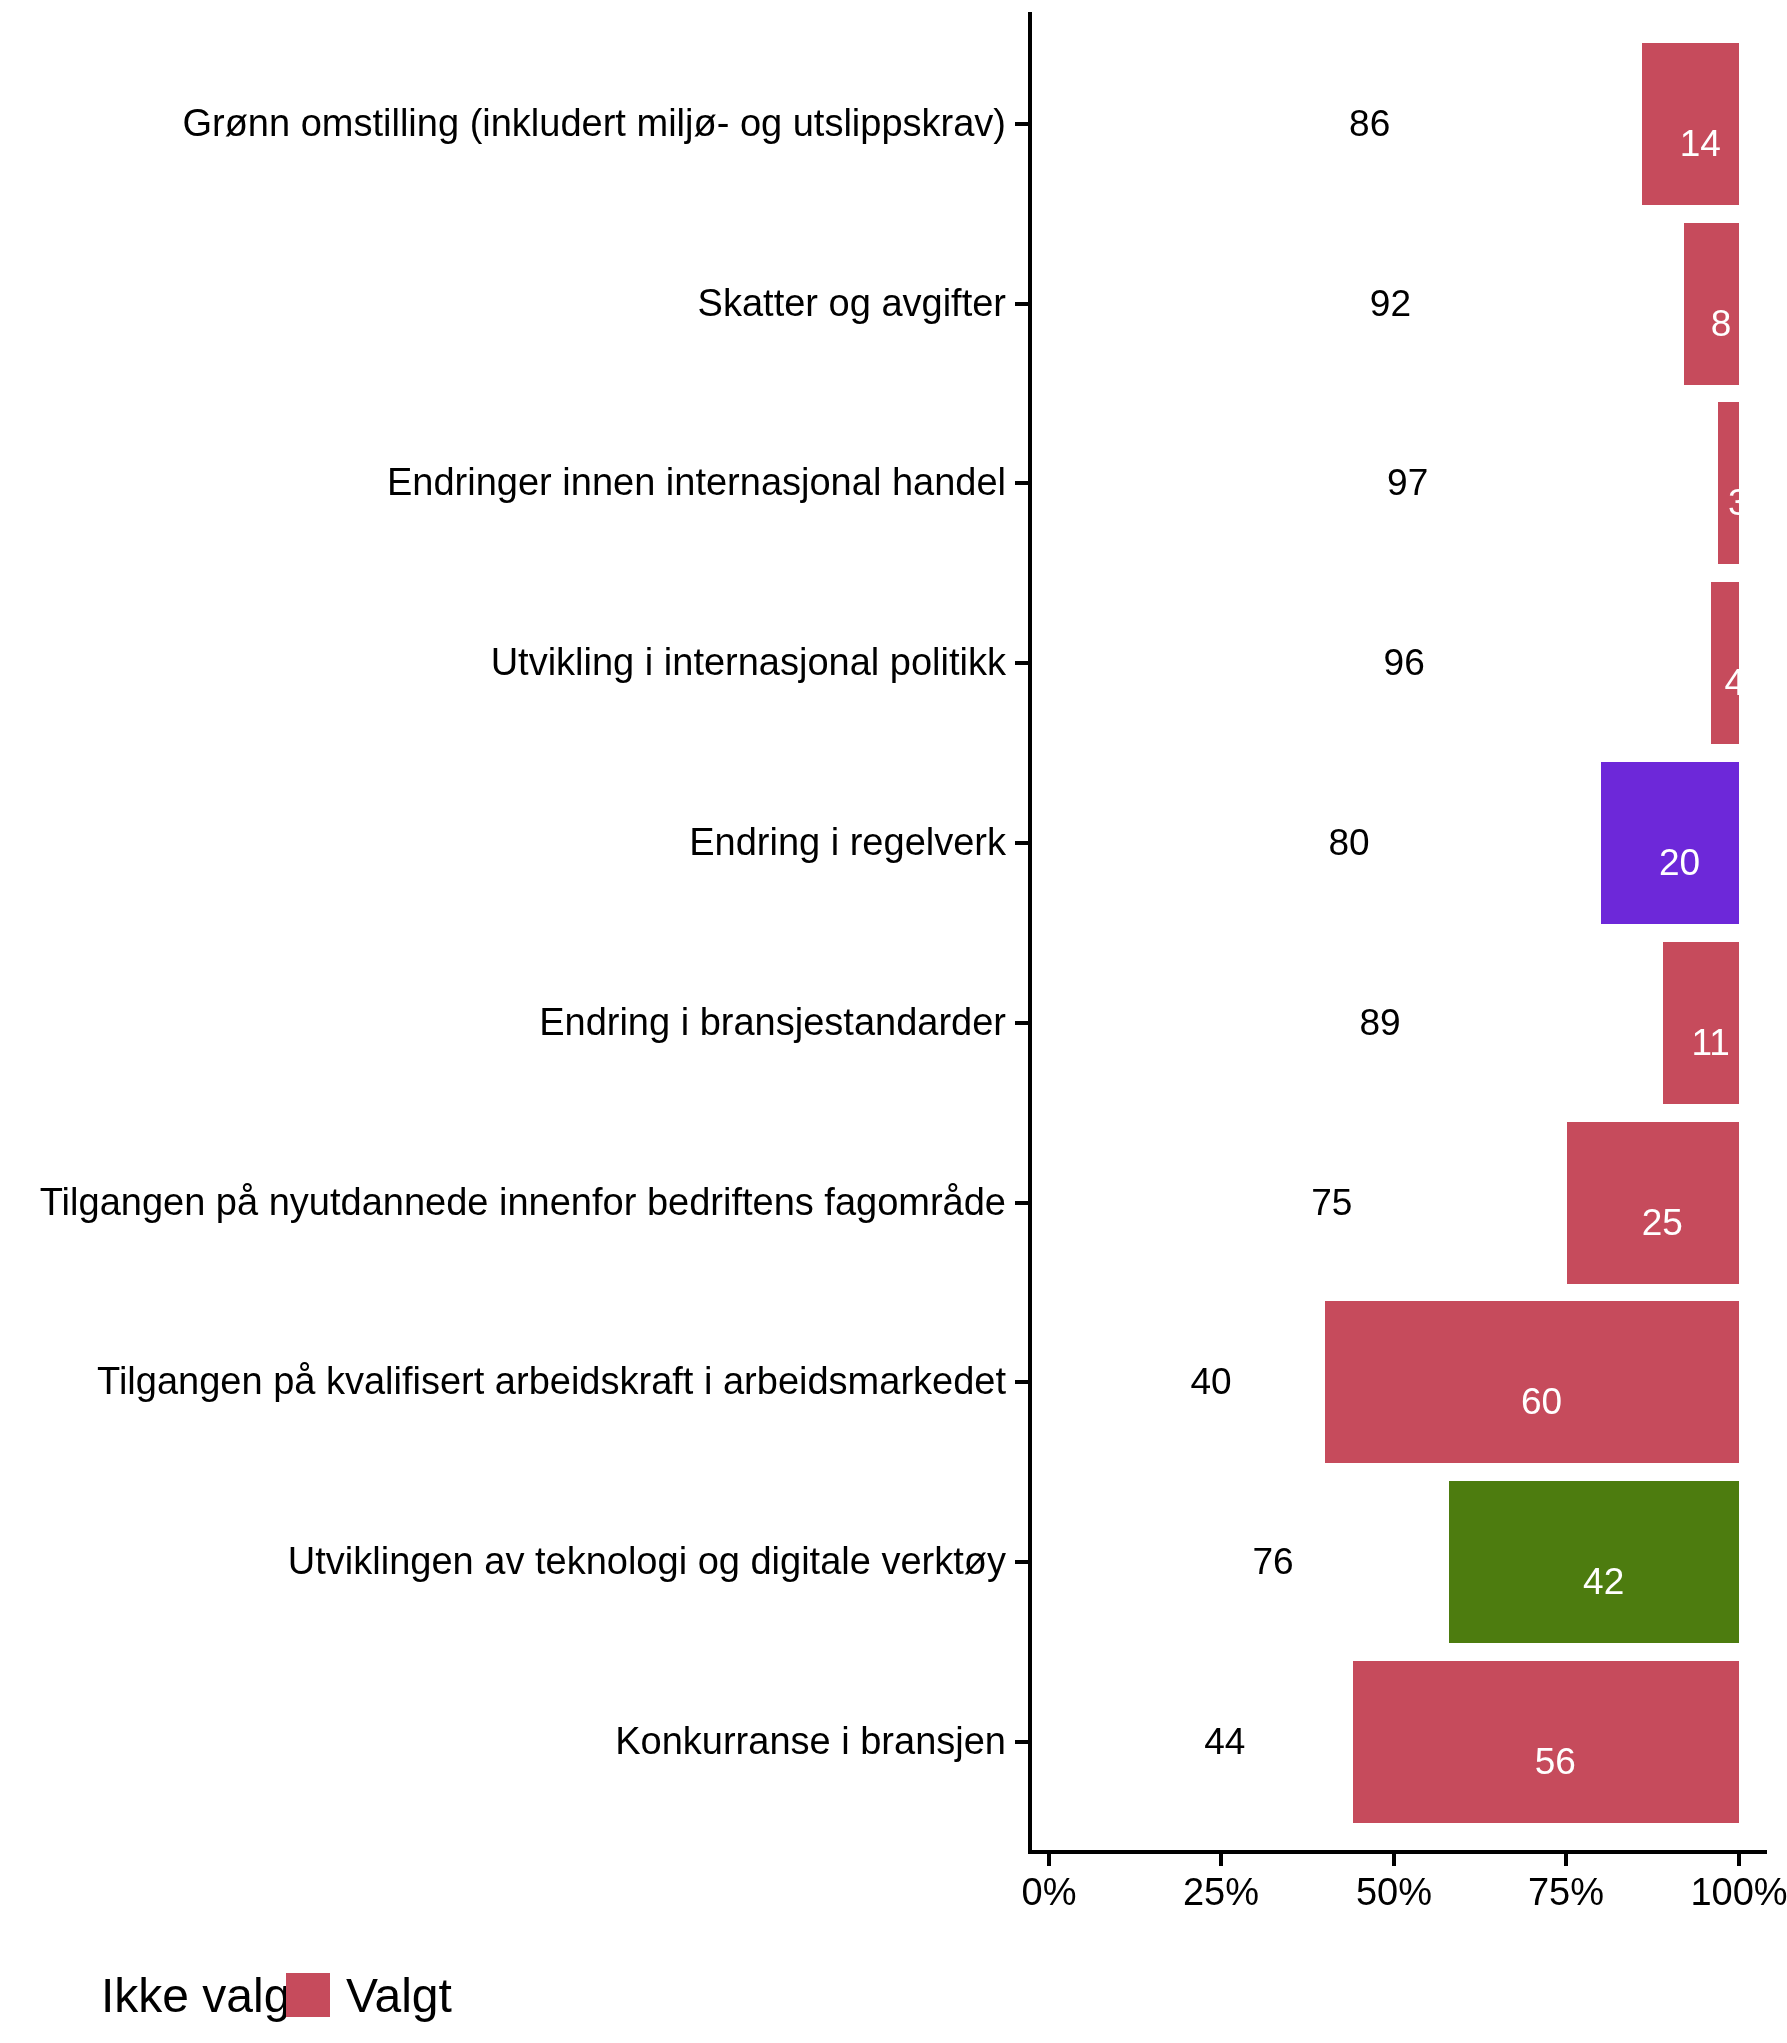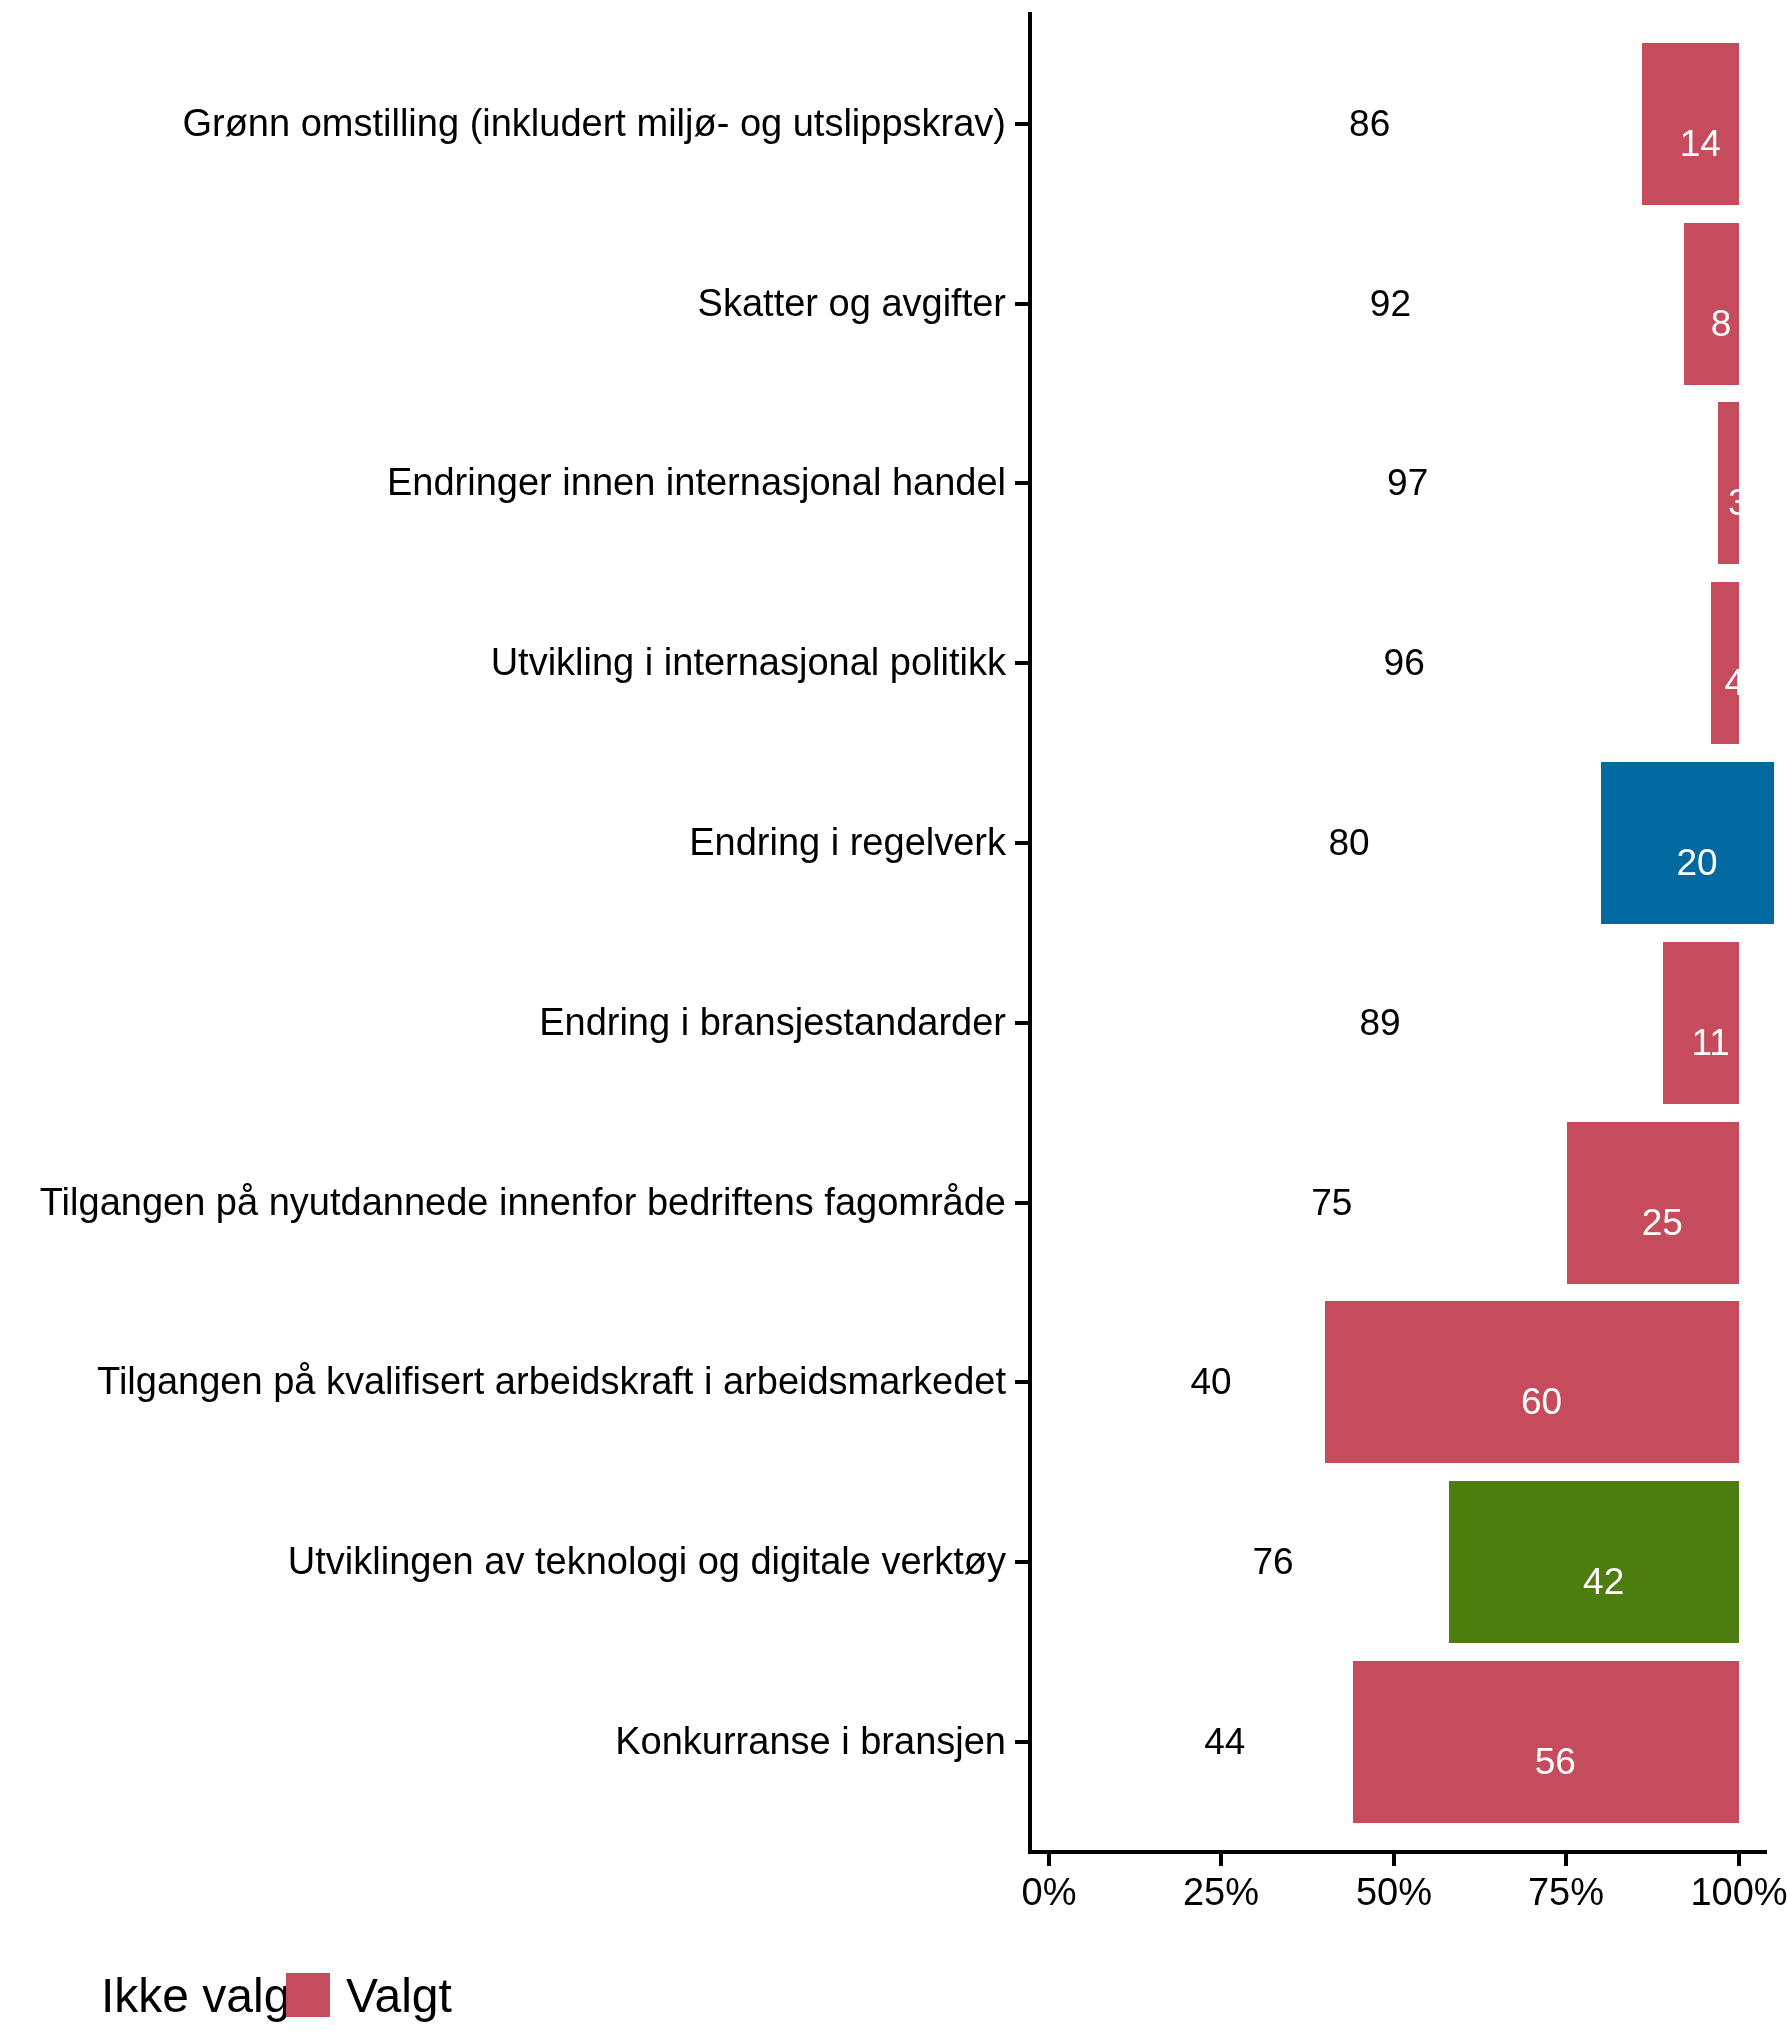--- a/index.html
+++ b/index.html
@@ -93,21 +93,21 @@
             <div class="val-label val-red" style="left: calc(50% + 9.6px);">4</div>
           </div>
         </div>
       </div>
       <div class="row" style="top: 762px;">
         <div class="cat-label">Endring i regelverk</div>
         <div class="y-tick"></div>
         <div class="bar-area">
           <div class="bar-white" style="width: 80%;"></div>
           <div class="val-label val-white" style="left: calc(40% + 24px);">80</div>
-          <div class="bar-red" style="left: 80%; width: 20%; background: #0369a1; padding-left: 35px;">
+          <div class="bar-red" style="left: 80%; width: 20%; background: #6d28d9;">
             <div class="val-label val-red" style="left: calc(50% + 9.6px);">20</div>
           </div>
         </div>
       </div>
       <div class="row" style="top: 942px;">
         <div class="cat-label">Endring i bransjestandarder</div>
         <div class="y-tick"></div>
         <div class="bar-area">
           <div class="bar-white" style="width: 89%;"></div>
           <div class="val-label val-white" style="left: calc(44.5% + 24px);">89</div>

